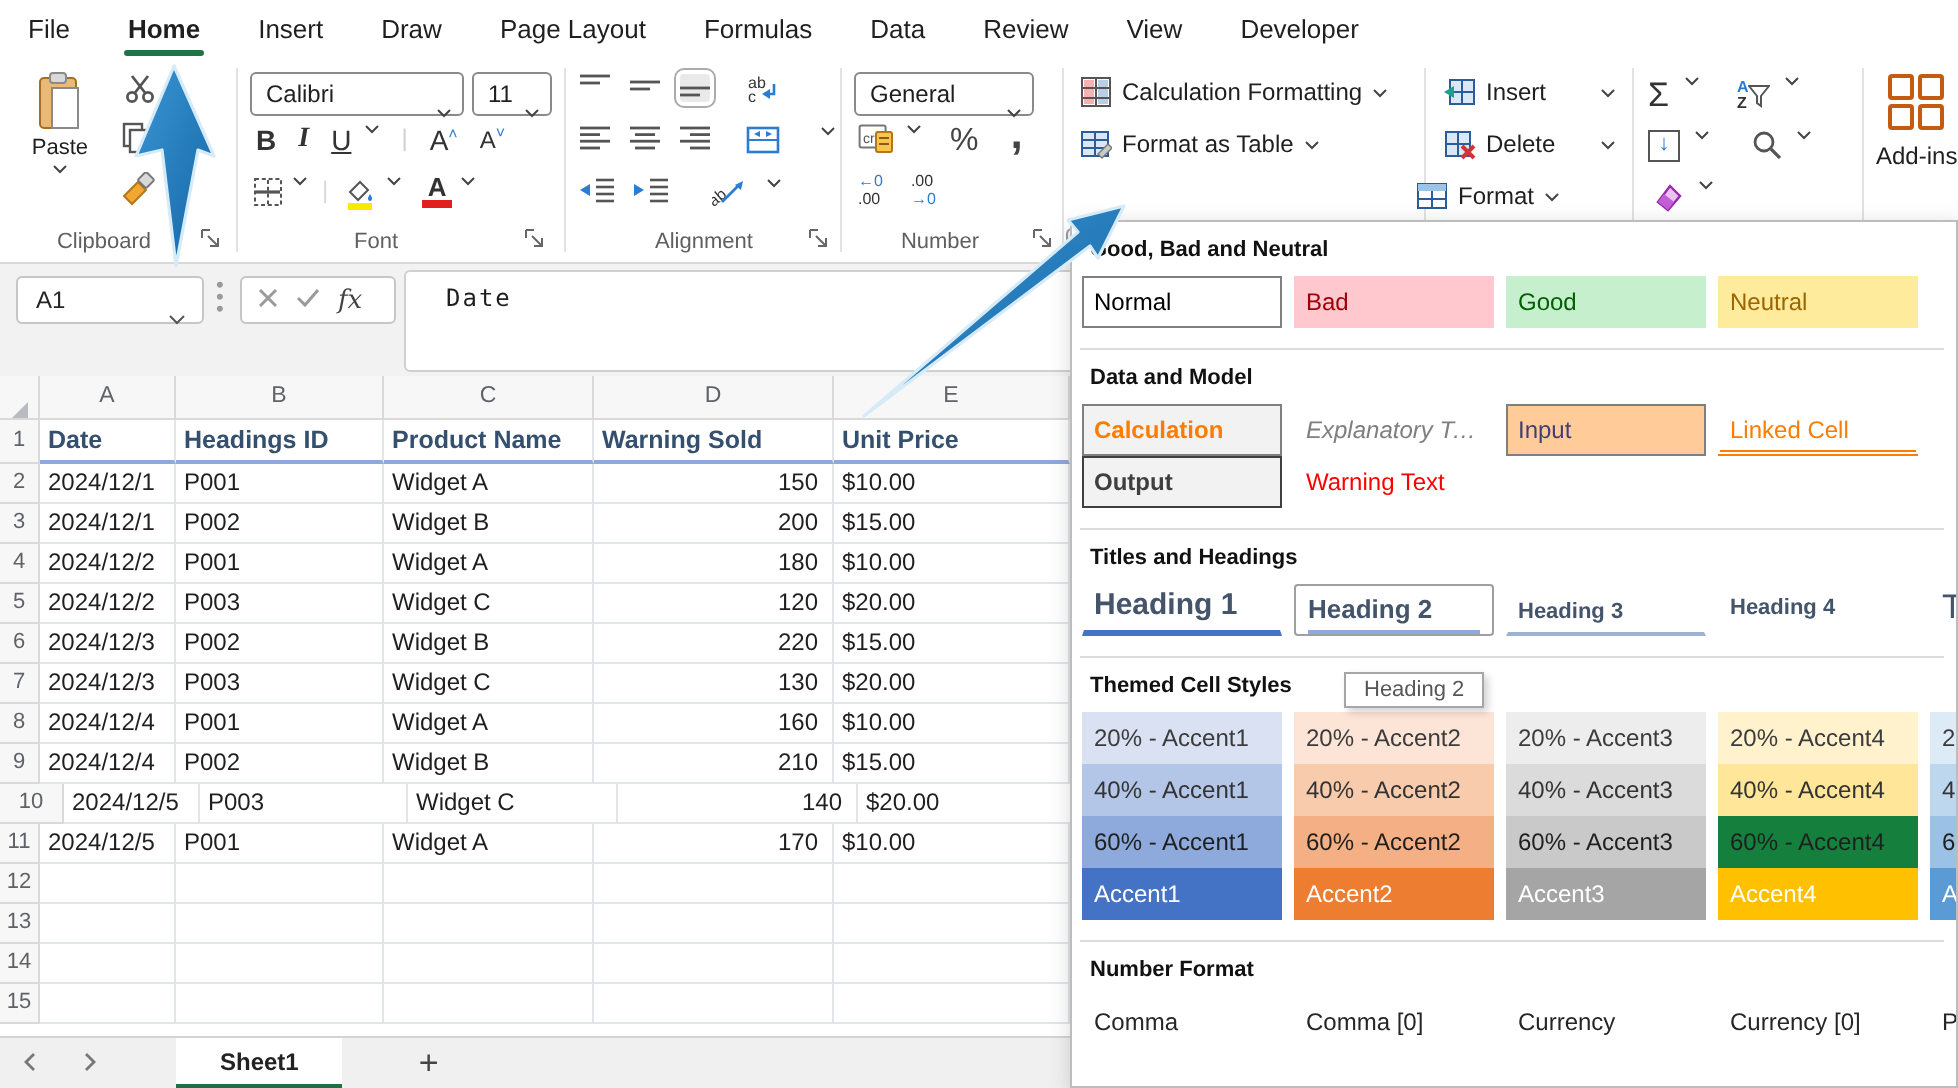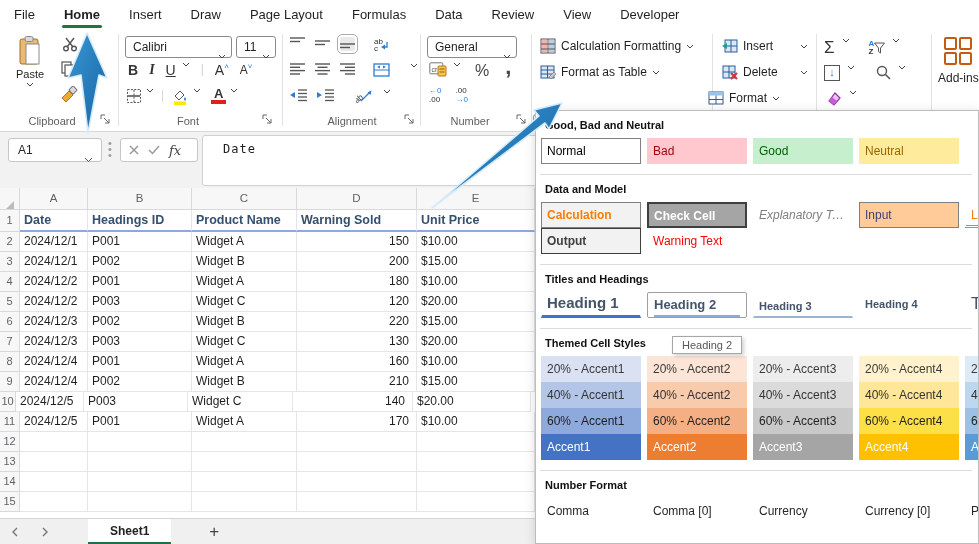--- a/index.html
+++ b/index.html
@@ -689,21 +689,21 @@
     </div>
     <div class="grow">
       <div class="rowhdr" style="width: 20px; height: 20px; line-height: 19px;">9</div>
       <div class="cell" style="width: 68px; height: 20px;">2024/12/4</div>
       <div class="cell" style="width: 104px; height: 20px;">P002</div>
       <div class="cell" style="width: 105px; height: 20px;">Widget B</div>
       <div class="cell num" style="width: 120px; height: 20px;">210</div>
       <div class="cell" style="width: 118px; height: 20px;">$15.00</div>
     </div>
     <div class="grow">
-      <div class="rowhdr" style="width: 16px; height: 20px; line-height: 19px;">10</div>
+      <div class="rowhdr" style="width: 32px; height: 20px; line-height: 19px;">10</div>
       <div class="cell" style="width: 68px; height: 20px;">2024/12/5</div>
       <div class="cell" style="width: 104px; height: 20px;">P003</div>
       <div class="cell" style="width: 105px; height: 20px;">Widget C</div>
       <div class="cell num" style="width: 120px; height: 20px;">140</div>
       <div class="cell" style="width: 118px; height: 20px;">$20.00</div>
     </div>
     <div class="grow">
       <div class="rowhdr" style="width: 20px; height: 20px; line-height: 19px;">11</div>
       <div class="cell" style="width: 68px; height: 20px;">2024/12/5</div>
       <div class="cell" style="width: 104px; height: 20px;">P001</div>
@@ -763,21 +763,20 @@
     <div class="stylegrid">
       <div class="sitem" style="background: rgb(255, 255, 255); color: rgb(0, 0, 0); border: 1px solid rgb(128, 128, 128);">Normal</div>
       <div class="sitem" style="background: rgb(255, 199, 206); color: rgb(156, 0, 6);">Bad</div>
       <div class="sitem" style="background: rgb(198, 239, 206); color: rgb(0, 97, 0);">Good</div>
       <div class="sitem" style="background: rgb(255, 235, 156); color: rgb(156, 101, 0);">Neutral</div>
     </div>
     <div class="sep"></div>
     <div class="sec-title">Data and Model</div>
     <div class="stylegrid">
       <div class="sitem" style="background: rgb(242, 242, 242); color: rgb(250, 125, 0); border: 1px solid rgb(127, 127, 127); font-weight: 700;">Calculation</div>
-      <div class="sitem" style="background: rgb(165, 165, 165); color: rgb(255, 255, 255); border: 2px solid rgb(63, 63, 63); font-weight: 700;">Check Cell</div>
       <div class="sitem" style="color: rgb(127, 127, 127); font-style: italic;">Explanatory Text</div>
       <div class="sitem" style="background: rgb(255, 204, 153); color: rgb(63, 63, 118); border: 1px solid rgb(127, 127, 127);">Input</div>
       <div class="sitem" style="color: rgb(250, 125, 0); border-bottom: 3px double rgb(250, 125, 0);">Linked Cell</div>
     </div>
     <div class="stylegrid">
       <div class="sitem" style="background: rgb(242, 242, 242); color: rgb(63, 63, 63); border: 1px solid rgb(63, 63, 63); font-weight: 700;">Output</div>
       <div class="sitem" style="color: rgb(255, 0, 0);">Warning Text</div>
     </div>
     <div class="sep"></div>
     <div class="sec-title">Titles and Headings</div>
@@ -803,21 +802,21 @@
       <div class="sitem" style="background: rgb(180, 198, 231); color: rgb(51, 51, 51);">40% - Accent1</div>
       <div class="sitem" style="background: rgb(248, 203, 173); color: rgb(51, 51, 51);">40% - Accent2</div>
       <div class="sitem" style="background: rgb(219, 219, 219); color: rgb(51, 51, 51);">40% - Accent3</div>
       <div class="sitem" style="background: rgb(255, 230, 153); color: rgb(51, 51, 51);">40% - Accent4</div>
       <div class="sitem" style="background: rgb(189, 215, 238); color: rgb(51, 51, 51);">40% - Accent5</div>
     </div>
     <div class="stylegrid">
       <div class="sitem" style="background: rgb(142, 169, 219); color: rgb(31, 31, 31);">60% - Accent1</div>
       <div class="sitem" style="background: rgb(244, 176, 132); color: rgb(31, 31, 31);">60% - Accent2</div>
       <div class="sitem" style="background: rgb(201, 201, 201); color: rgb(31, 31, 31);">60% - Accent3</div>
-      <div class="sitem" style="background: #fde047; color: rgb(31, 31, 31);">60% - Accent4</div>
+      <div class="sitem" style="background: #15803d; color: rgb(31, 31, 31);">60% - Accent4</div>
       <div class="sitem" style="background: rgb(155, 194, 230); color: rgb(31, 31, 31);">60% - Accent5</div>
     </div>
     <div class="stylegrid">
       <div class="sitem" style="background: rgb(68, 114, 196); color: rgb(255, 255, 255);">Accent1</div>
       <div class="sitem" style="background: rgb(237, 125, 49); color: rgb(255, 255, 255);">Accent2</div>
       <div class="sitem" style="background: rgb(165, 165, 165); color: rgb(255, 255, 255);">Accent3</div>
       <div class="sitem" style="background: rgb(255, 192, 0); color: rgb(255, 255, 255);">Accent4</div>
       <div class="sitem" style="background: rgb(91, 155, 213); color: rgb(255, 255, 255);">Accent5</div>
     </div>
     <div class="sep"></div>

